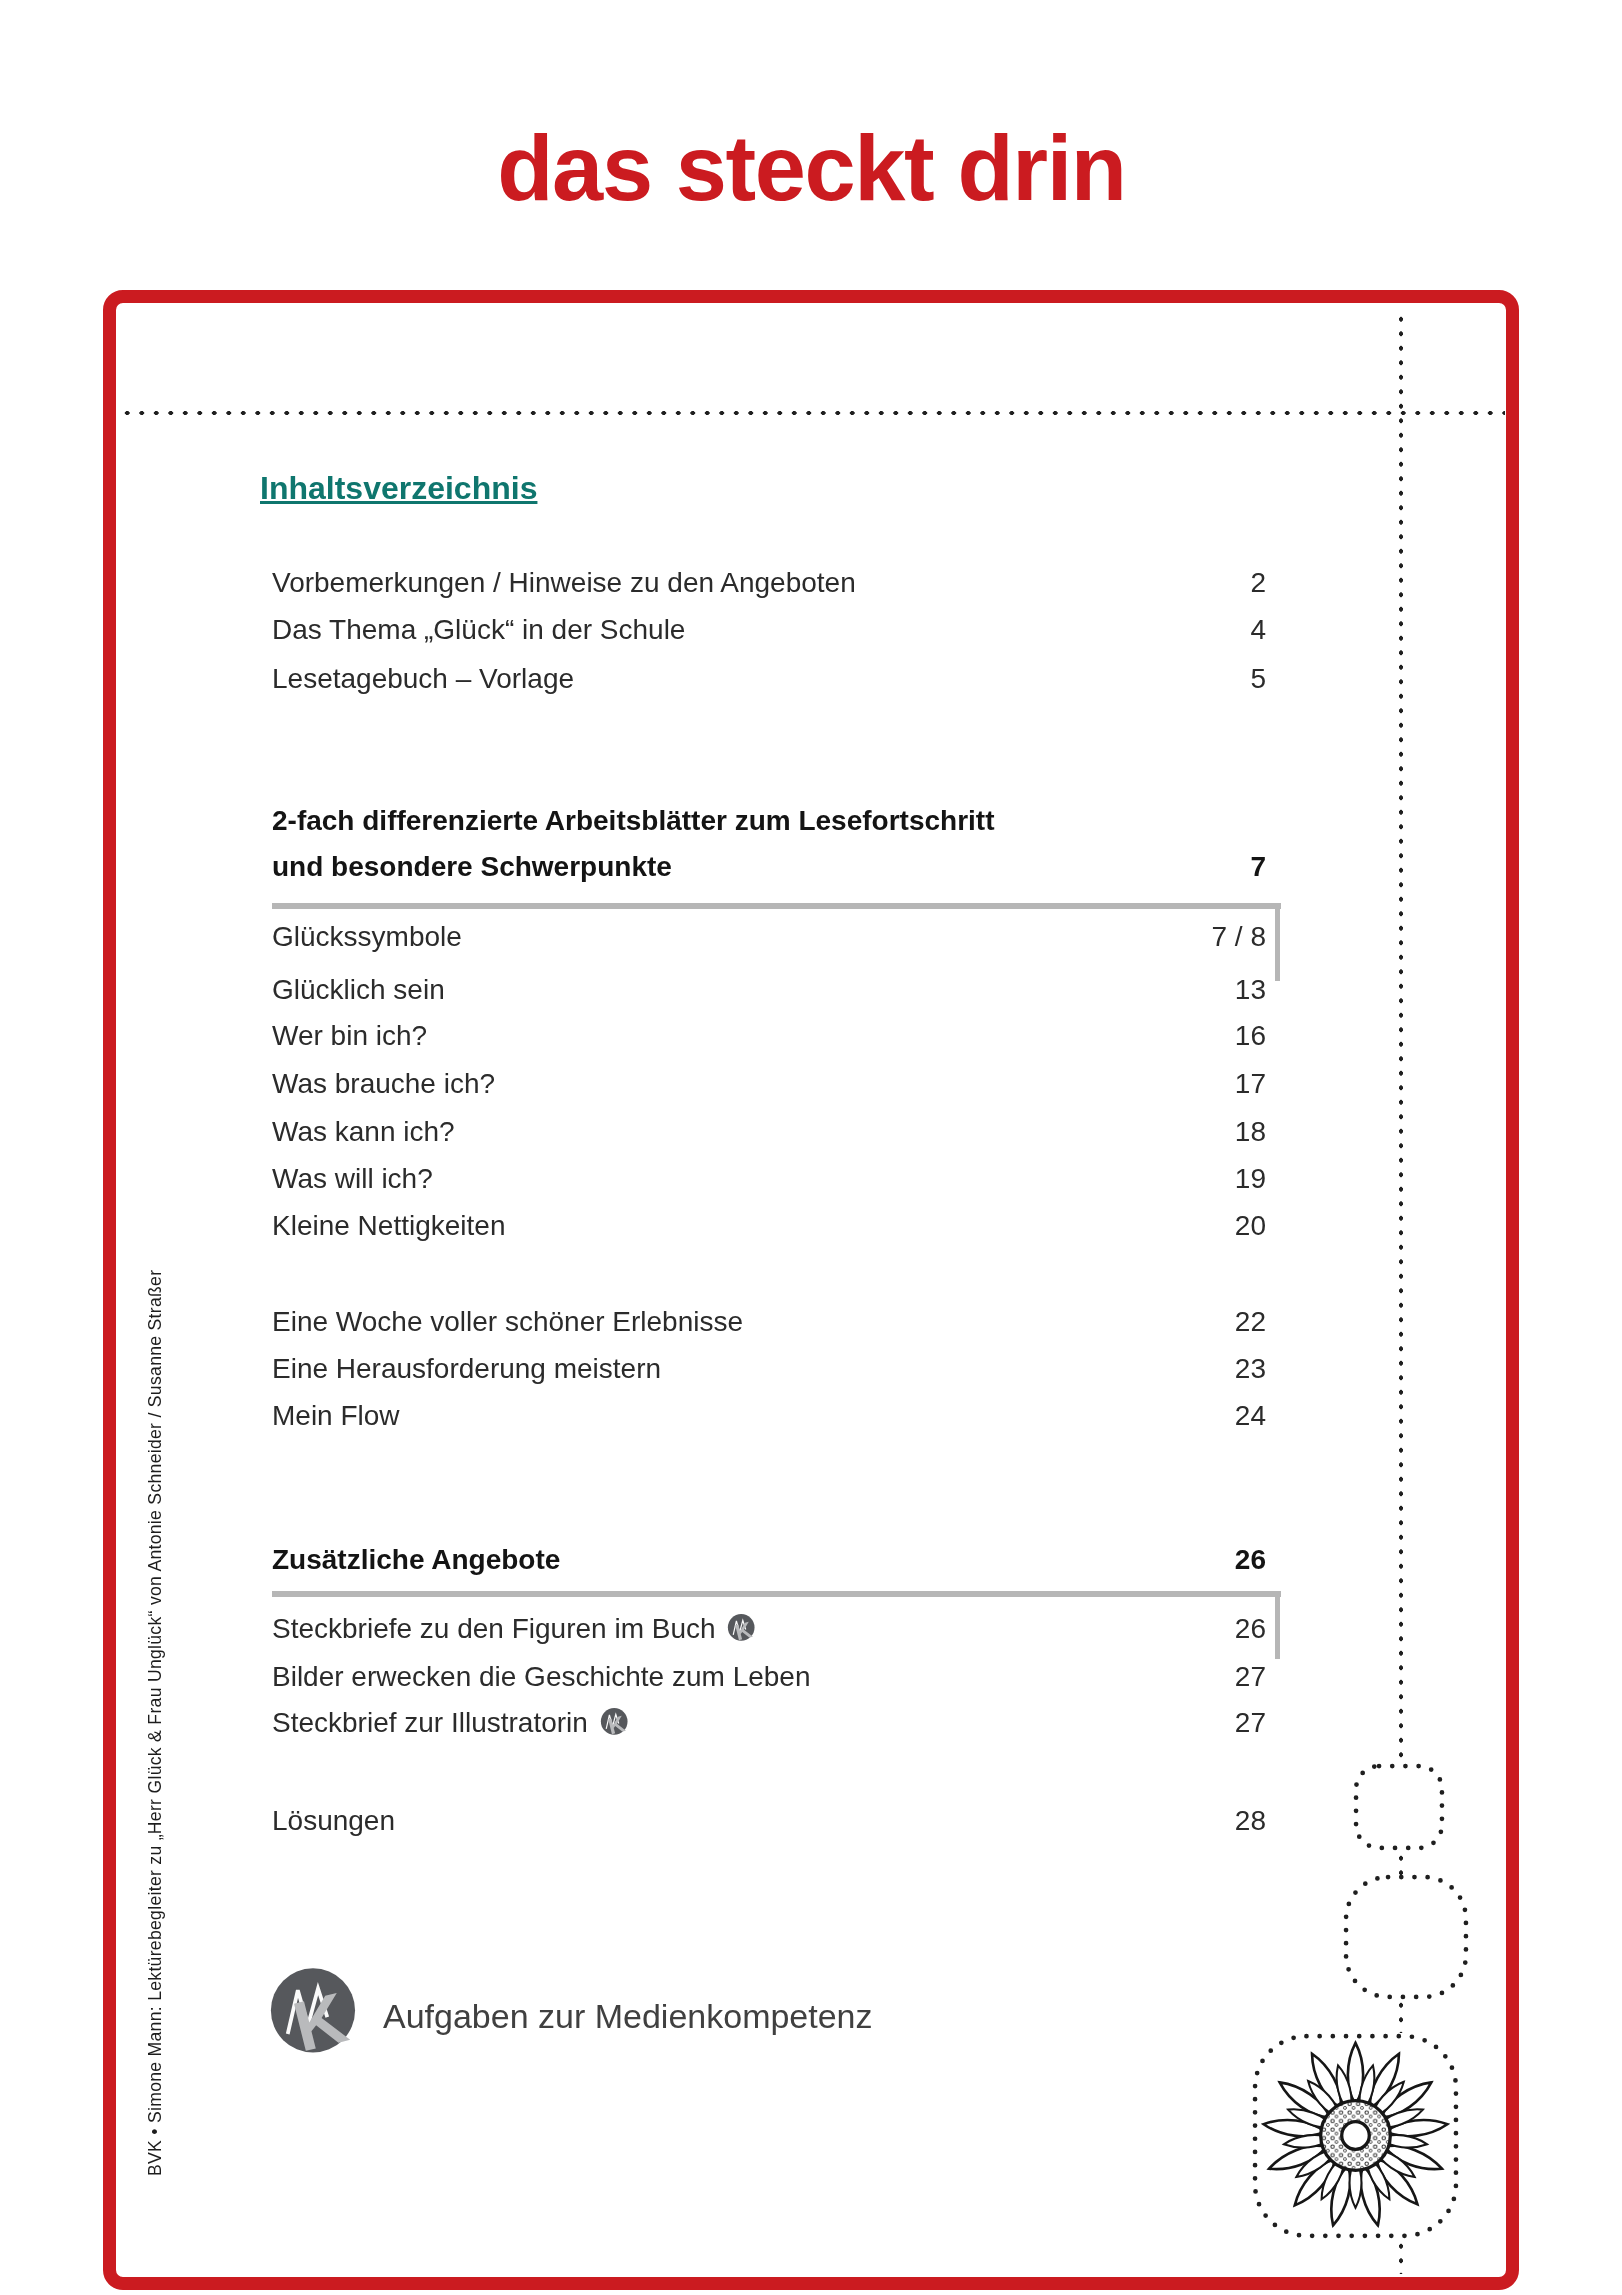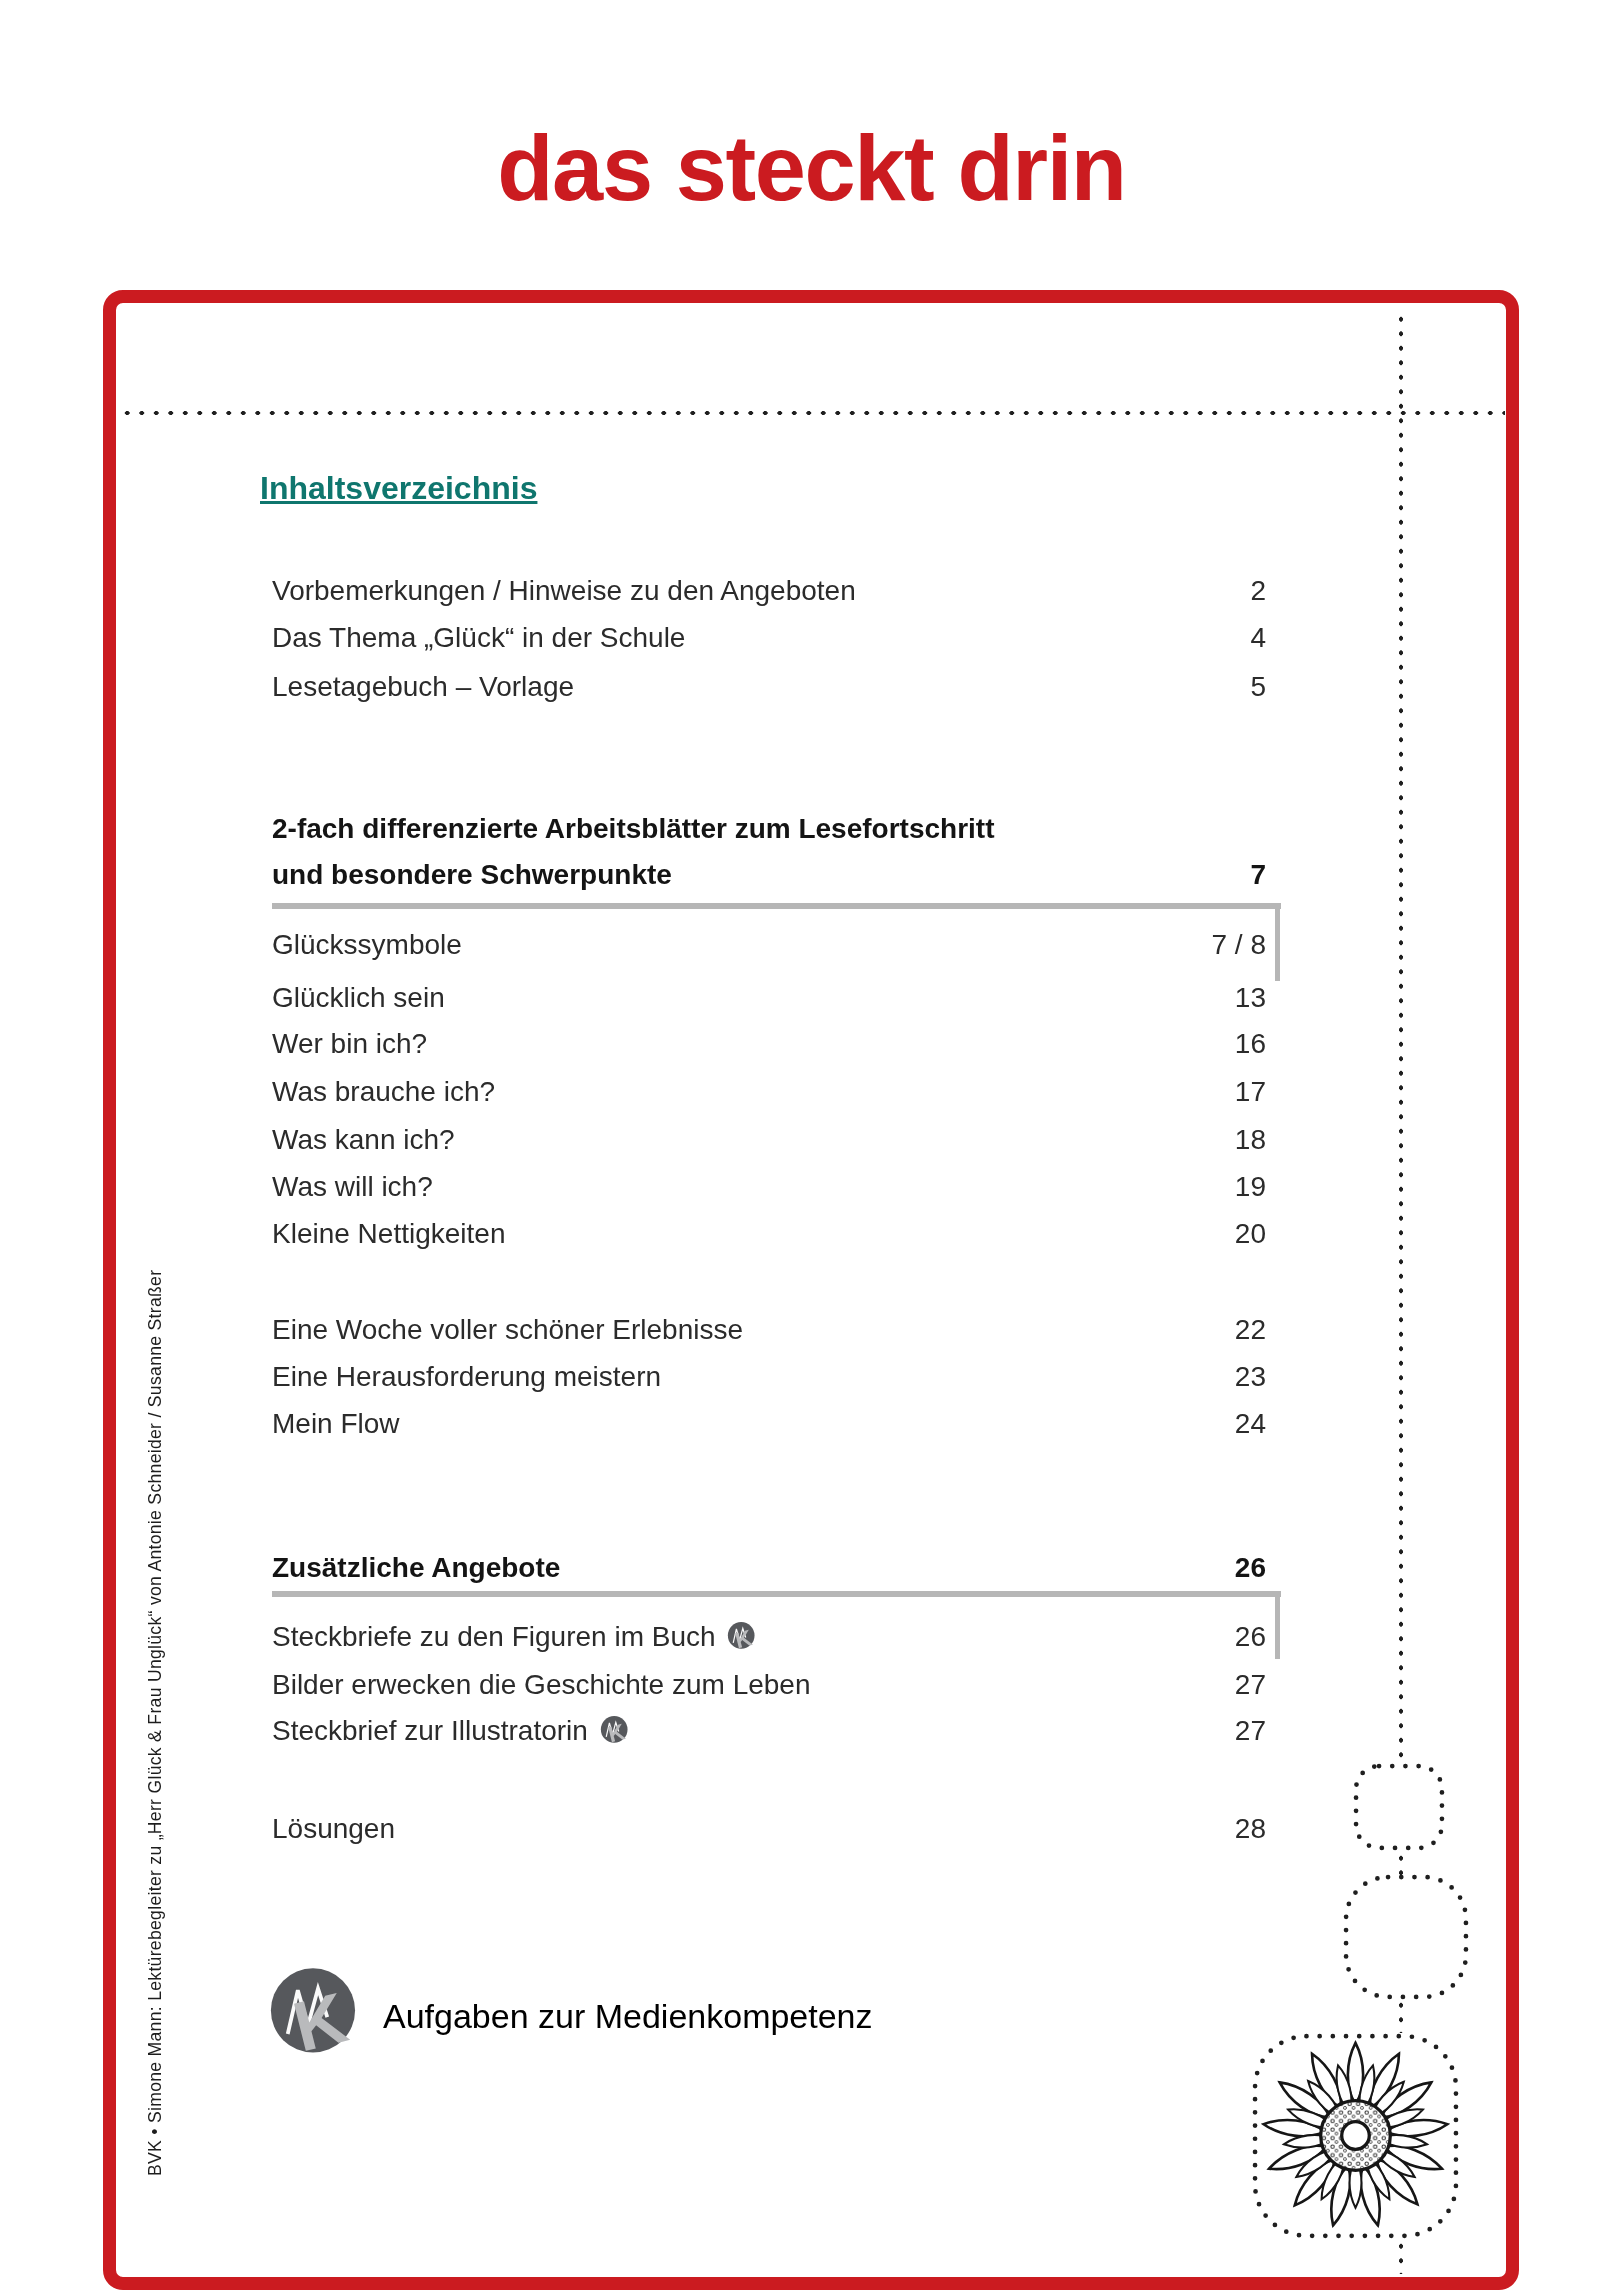--- a/index.html
+++ b/index.html
@@ -18,36 +18,36 @@
   .vdots{position:absolute;left:1398px;width:6px;
          background-image:radial-gradient(circle 2.4px at 50% 50%,#1f1f1f 99%,transparent 100%);
          background-size:6px 14.5px;background-repeat:repeat-y;}
   #vd1{top:276px;height:1451px;}
   #vd2{top:1815px;height:24px;}
   #vd3{top:1962px;height:35px;}
   #vd4{top:2203px;height:35px;}
 
   .toc-heading{position:absolute;left:260px;top:434px;font-size:32px;font-weight:700;color:#0f766e;text-decoration:underline;}
 
-  .row{position:absolute;left:272px;width:994px;height:47px;display:flex;align-items:center;
+  .row{position:absolute;left:272px;width:994px;height:47px;display:flex;align-items:flex-start;
        font-size:28px;color:#2b2b2b;}
   .row .pg{margin-left:auto;}
   .row.b{font-weight:700;color:#141414;}
   .mk-sm{width:32px;height:32px;margin-left:10.8px;flex:0 0 auto;}
 
   .gbar{position:absolute;left:272px;width:1009px;height:6px;background:#b6b6b6;}
   .gvline{position:absolute;left:1275px;width:5.4px;background:#b6b6b6;}
   #gb1{top:867px;} #gv1{top:867px;height:78px;}
   #gb2{top:1555px;} #gv2{top:1555px;height:68px;}
 
   .sidebar-credit{position:absolute;left:145px;top:2140px;width:879px;white-space:nowrap;
         transform:rotate(-90deg);transform-origin:0 0;font-size:17.6px;color:#1d1d1d;letter-spacing:0.3px;}
 
   .mk-logo{position:absolute;left:265px;top:1929px;width:101px;height:101px;}
-  .footer-label{position:absolute;left:383px;top:1961px;font-size:34px;color:#000000;}
+  .footer-label{position:absolute;left:383px;top:1961px;font-size:34px;color:#404040;}
 
   .dotted-square{position:absolute;}
   .dotted-square rect{fill:none;stroke:#1f1f1f;stroke-width:7;stroke-linecap:round;stroke-dasharray:0 19.5;}
   #sq1{left:1353px;top:1727px;}
   #sq2{left:1343px;top:1838px;}
   #sq3{left:1252px;top:1997px;}
   .sunflower{position:absolute;left:1256px;top:2001px;width:199px;height:197px;}
   .defs-holder{position:absolute;width:0;height:0;overflow:hidden;}
 </style>
 </head>

